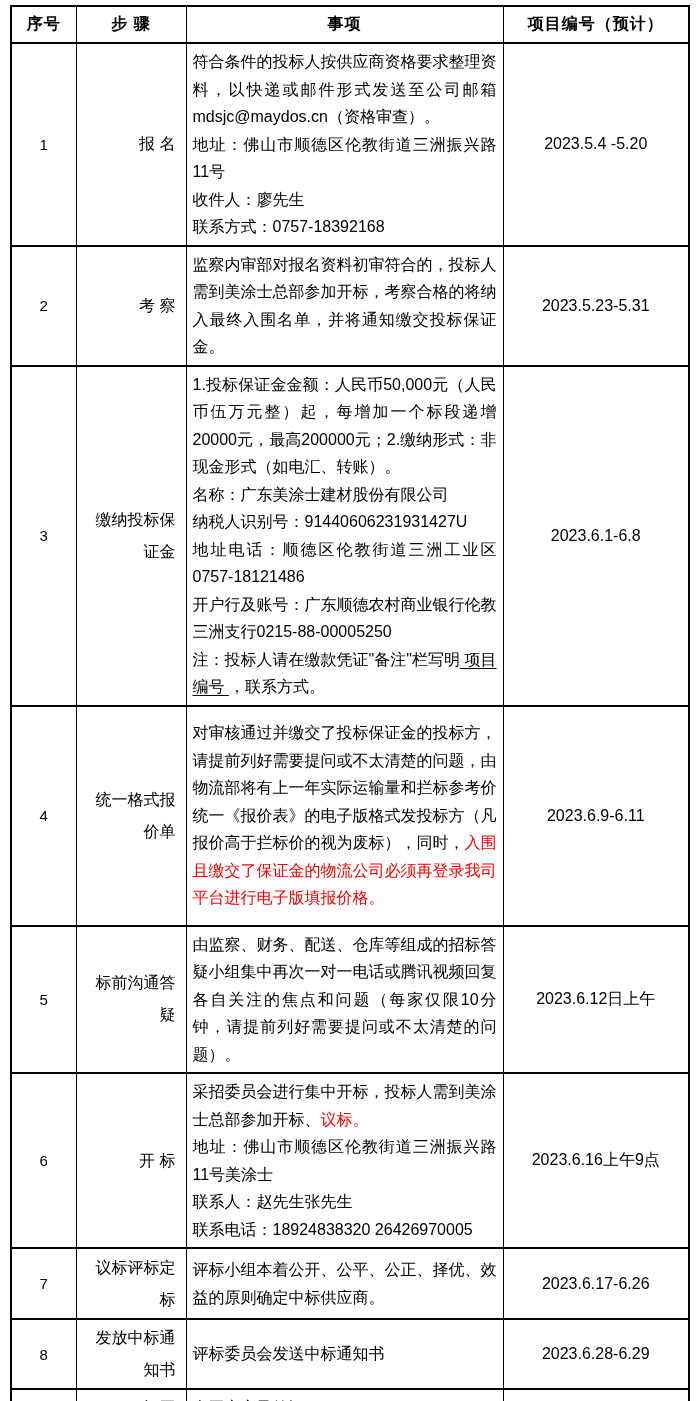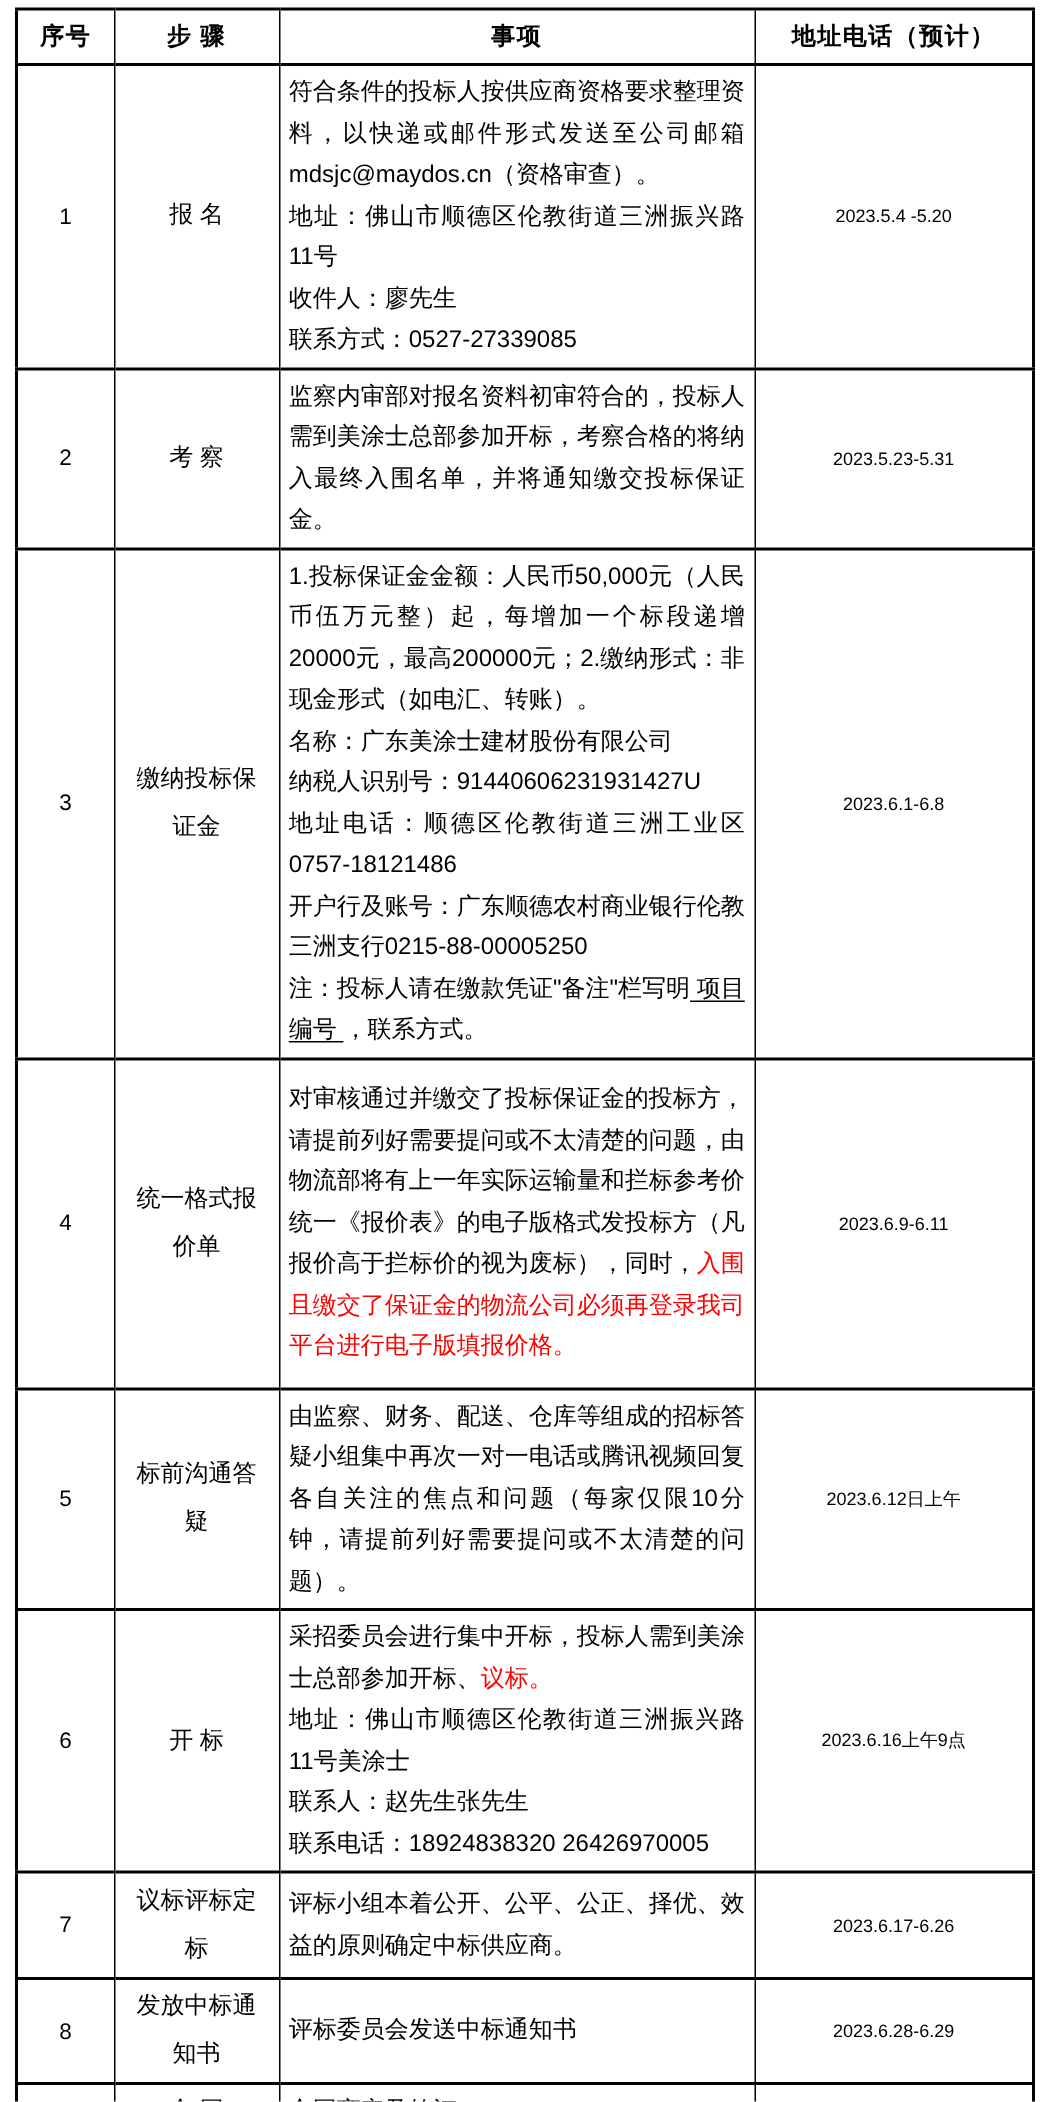--- a/index.html
+++ b/index.html
@@ -32,35 +32,35 @@
     font-weight: bold;
     text-align: center;
     padding: 6px;
     letter-spacing: 1px;
   }
   td.cell-no {
     text-align: center;
     font-size: 15px;
   }
   td.cell-step {
-    text-align: center;
+    text-align: right;
     font-size: 16px;
     line-height: 32px;
     padding: 0 10px;
   }
   td.cell-matter {
     font-size: 16px;
     line-height: 27.5px;
     padding: 4px 6px;
     text-align: justify;
   }
   td.cell-matter p { margin: 0; }
   td.cell-deadline {
     text-align: center;
-    font-size: 12px;
+    font-size: 16px;
     padding: 0 2px;
   }
   .red { color: var(--red, #ff0000); }
   .u {
     text-decoration: underline;
     text-underline-offset: 3px;
   }
 </style>
 </head>
 <body>
@@ -71,32 +71,32 @@
       <col style="width:65px">
       <col style="width:110px">
       <col style="width:317px">
       <col style="width:186px">
     </colgroup>
     <thead>
       <tr>
         <th>序号</th>
         <th>步 骤</th>
         <th>事项</th>
-        <th>地址电话（预计）</th>
+        <th>项目编号（预计）</th>
       </tr>
     </thead>
     <tbody>
         <tr style="height: 195px;">
           <td class="cell-no">1</td>
           <td class="cell-step">报 名</td>
           <td class="cell-matter">
             <p><span>符合条件的投标人按供应商资格要求整理资料，以快递或邮件形式发送至公司邮箱mdsjc@maydos.cn（资格审查）。</span></p>
             <p><span>地址：佛山市顺德区伦教街道三洲振兴路11号</span></p>
             <p><span>收件人：廖先生</span></p>
-            <p><span>联系方式：0527-27339085</span></p>
+            <p><span>联系方式：0757-18392168</span></p>
           </td>
           <td class="cell-deadline">2023.5.4 -5.20</td>
         </tr>
         <tr style="height: 108px;">
           <td class="cell-no">2</td>
           <td class="cell-step">考 察</td>
           <td class="cell-matter">
             <p><span>监察内审部对报名资料初审符合的，投标人需到美涂士总部参加开标，考察合格的将纳入最终入围名单，并将通知缴交投标保证金。</span></p>
           </td>
           <td class="cell-deadline">2023.5.23-5.31</td>

